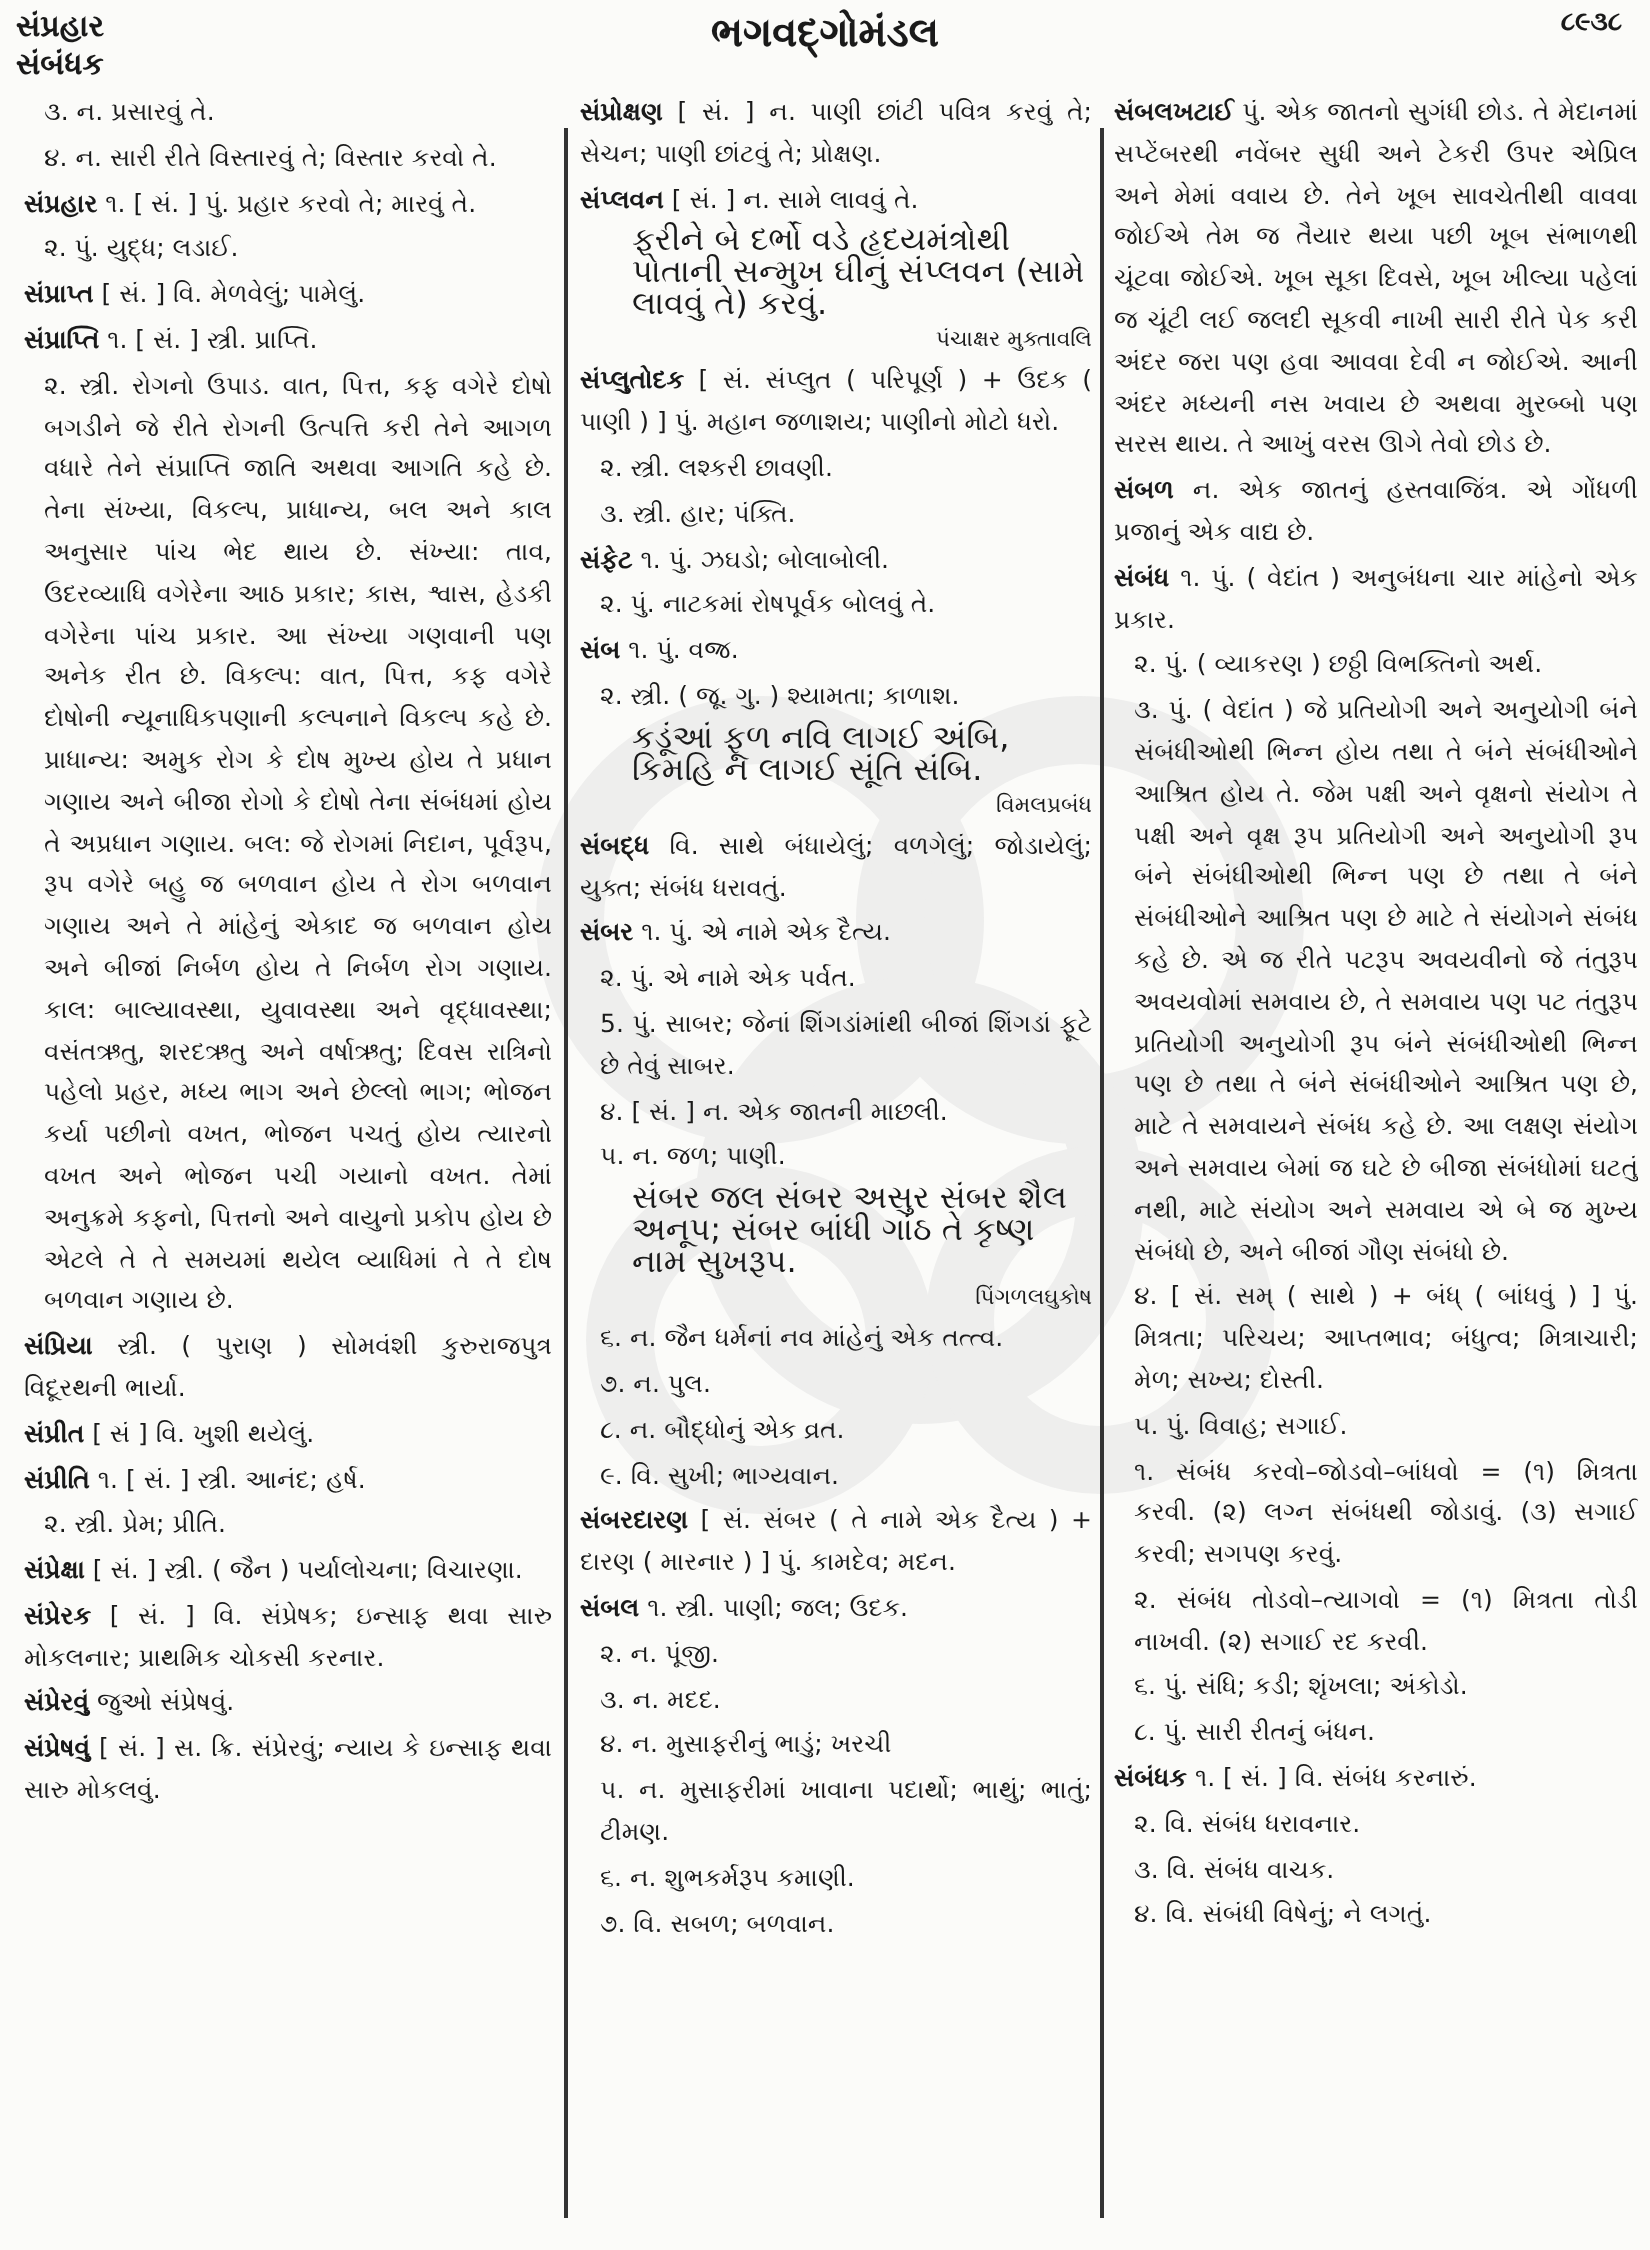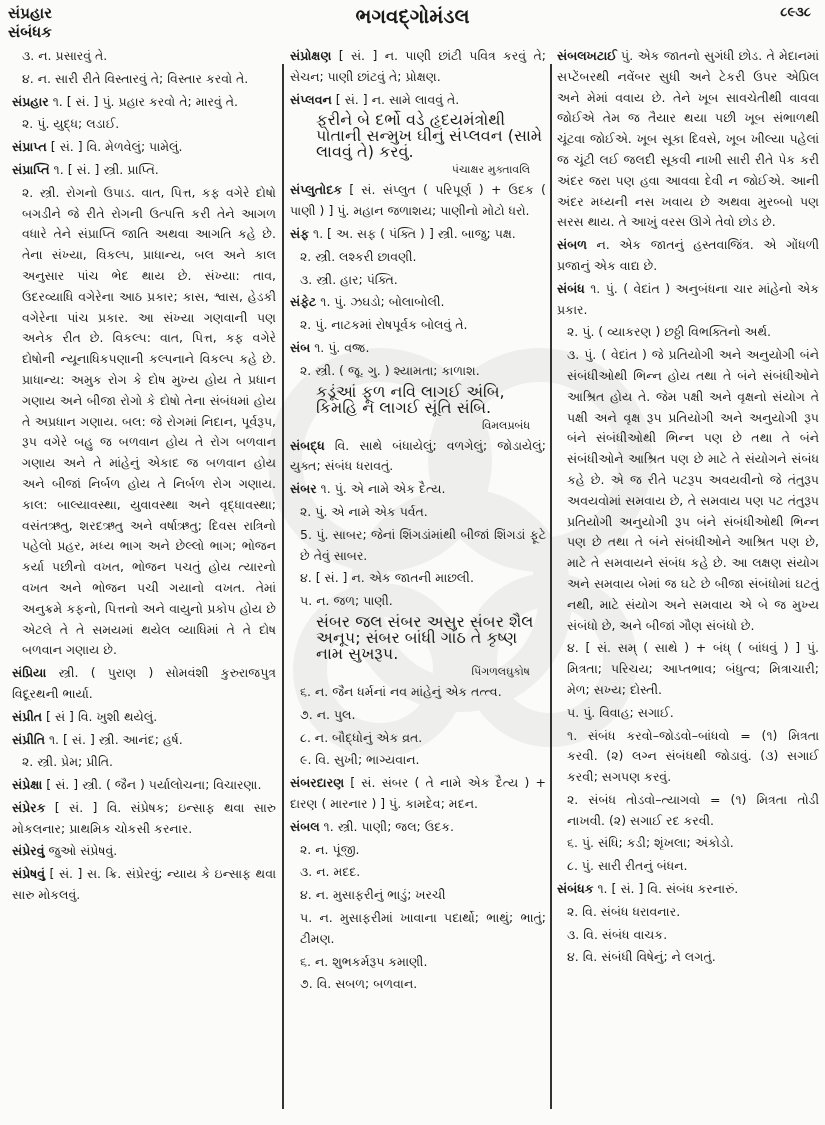--- a/index.html
+++ b/index.html
@@ -43,21 +43,21 @@
       position: absolute; width: 1.5px; background: #333;
     }
     .div1 { left: 282px; top: 64px; height: 1045px; }
     .div2 { left: 550px; top: 64px; height: 1045px; }
     .entry { margin: 0 0 2px 0; text-align: justify; }
     .hw { font-weight: bold; }
     .sense { margin: 0 0 2px 10px; text-align: justify; }
     .quote {
       font-size: 16px; line-height: 16px; margin: 0 0 2px 26px;
     }
-    .quote-src { text-align: right; font-size: 11px; line-height: 16px; margin: 0 16px 2px 0; }
+    .quote-src { text-align: right; font-size: 11px; line-height: 16px; margin: 0 0 2px 0; }
   </style>
 </head>
 <body>
 
 <svg class="watermark" viewBox="0 0 420 560">
   <g fill="none" stroke="#e4e4e4" stroke-width="34">
     <circle cx="130" cy="230" r="95"></circle>
     <circle cx="290" cy="230" r="95"></circle>
     <circle cx="210" cy="370" r="95"></circle>
     <circle cx="130" cy="440" r="70"></circle>
@@ -94,21 +94,20 @@
       <div class="entry"><span class="hw">સંપ્રેરક</span><span> [ સં. ] વિ. સંપ્રેષક; ઇન્સાફ થવા સારુ મોકલનાર; પ્રાથમિક ચોકસી કરનાર.</span></div>
       <div class="entry"><span class="hw">સંપ્રેરવું</span><span> જુઓ સંપ્રેષવું.</span></div>
       <div class="entry"><span class="hw">સંપ્રેષવું</span><span> [ સં. ] સ. ક્રિ. સંપ્રેરવું; ન્યાય કે ઇન્સાફ થવા સારુ મોકલવું.</span></div>
     </div>
   <div class="col col2">
       <div class="entry"><span class="hw">સંપ્રોક્ષણ</span><span> [ સં. ] ન. પાણી છાંટી પવિત્ર કરવું તે; સેચન; પાણી છાંટવું તે; પ્રોક્ષણ.</span></div>
       <div class="entry"><span class="hw">સંપ્લવન</span><span> [ સં. ] ન. સામે લાવવું તે.</span></div>
       <div class="quote">ફરીને બે દર્ભો વડે હૃદયમંત્રોથી પોતાની સન્મુખ ઘીનું સંપ્લવન (સામે લાવવું તે) કરવું.</div>
       <div class="quote-src">પંચાક્ષર મુક્તાવલિ</div>
       <div class="entry"><span class="hw">સંપ્લુતોદક</span><span> [ સં. સંપ્લુત ( પરિપૂર્ણ ) + ઉદક ( પાણી ) ] પું. મહાન જળાશય; પાણીનો મોટો ધરો.</span></div>
-      <div class="entry"><span class="hw">સંફ</span><span> ૧. [ અ. સફ ( પંક્તિ ) ] સ્ત્રી. બાજુ; પક્ષ.</span></div>
       <div class="sense">૨. સ્ત્રી. લશ્કરી છાવણી.</div>
       <div class="sense">૩. સ્ત્રી. હાર; પંક્તિ.</div>
       <div class="entry"><span class="hw">સંફેટ</span><span> ૧. પું. ઝઘડો; બોલાબોલી.</span></div>
       <div class="sense">૨. પું. નાટકમાં રોષપૂર્વક બોલવું તે.</div>
       <div class="entry"><span class="hw">સંબ</span><span> ૧. પું. વજ્ર.</span></div>
       <div class="sense">૨. સ્ત્રી. ( જૂ. ગુ. ) શ્યામતા; કાળાશ.</div>
       <div class="quote">કડૂંઆં ફૂળ નવિ લાગઈ અંબિ, કિમહિ ન લાગઈ સૂંતિ સંબિ.</div>
       <div class="quote-src">વિમલપ્રબંધ</div>
       <div class="entry"><span class="hw">સંબદ્ધ</span><span> વિ. સાથે બંધાયેલું; વળગેલું; જોડાયેલું; યુક્ત; સંબંધ ધરાવતું.</span></div>
       <div class="entry"><span class="hw">સંબર</span><span> ૧. પું. એ નામે એક દૈત્ય.</span></div>

